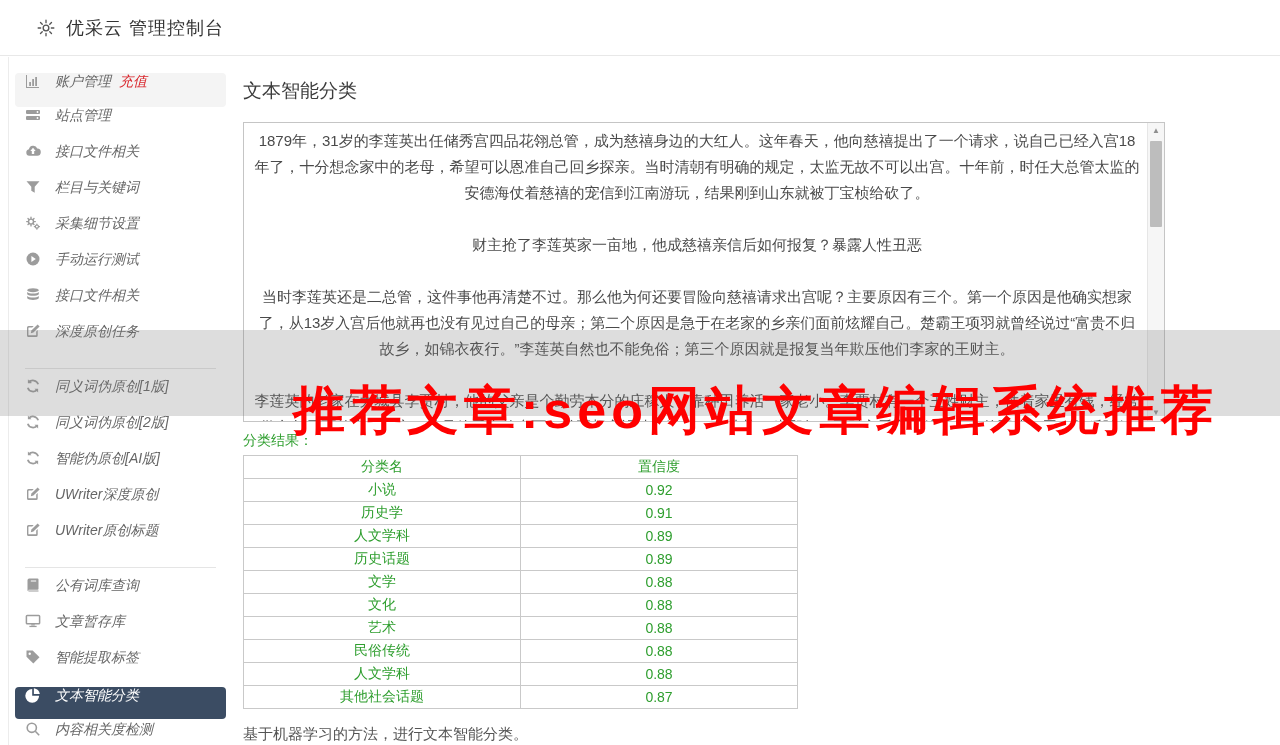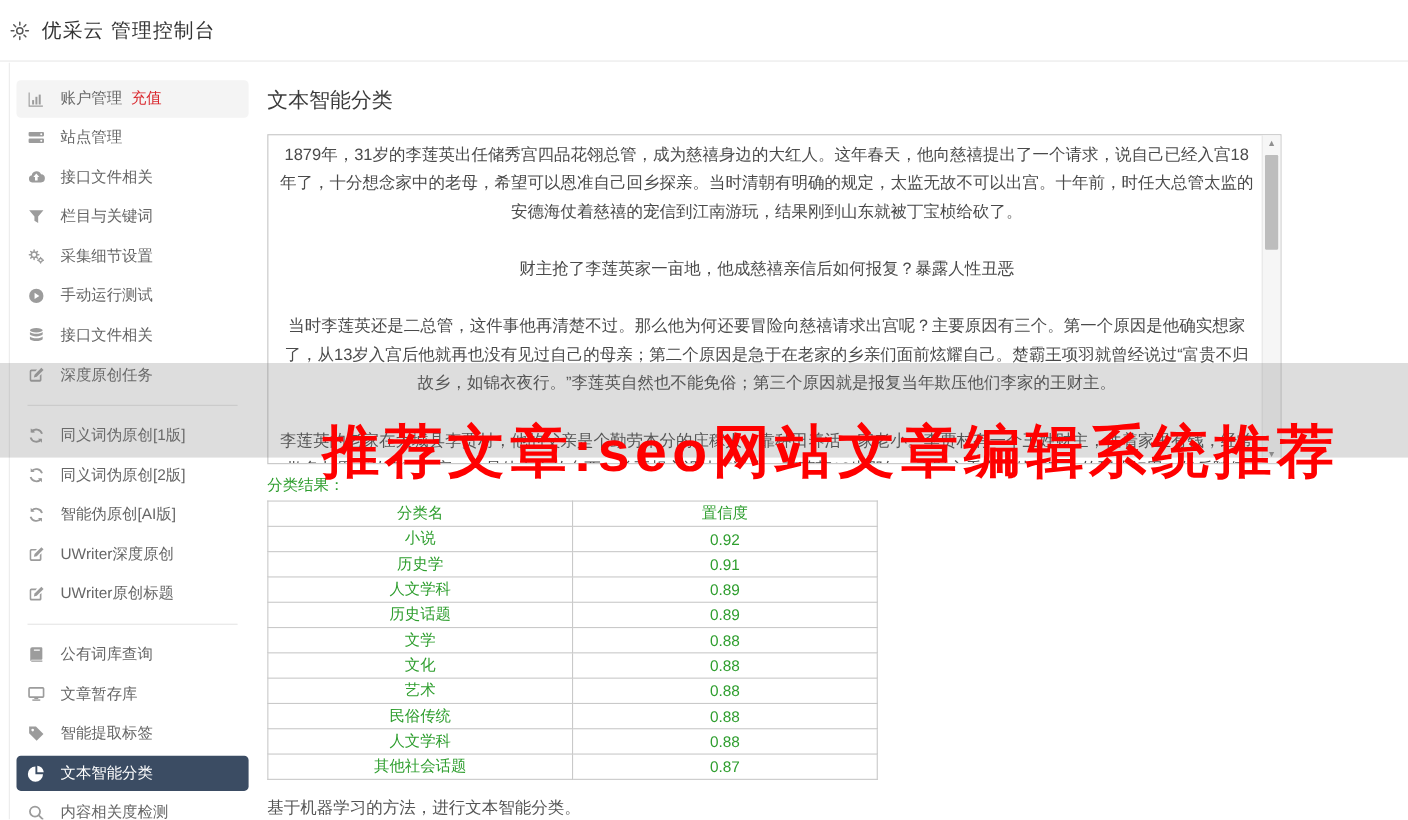--- a/index.html
+++ b/index.html
@@ -2,29 +2,29 @@
 <html><head>
 <meta charset="utf-8">
 <style>
   * { margin:0; padding:0; box-sizing:border-box; }
   html,body { width:1280px; height:745px; overflow:hidden; background:#fff;
     font-family:"Liberation Sans","DejaVu Sans",sans-serif; }
   body { position:relative; color:#333; }
 
   
   .topbar { height:56px; border-bottom:1px solid #e8e8e8; display:flex; align-items:center;
-    padding-left:8px; gap:10px; background:#fff; }
+    padding-left:36px; gap:10px; background:#fff; }
   .topbar .gear { width:20px; height:20px; display:inline-flex; }
   .topbar .title { font-size:18px; color:#333; letter-spacing:1px; }
 
   
   .sidebar { position:absolute; left:8px; top:57px; width:224px; bottom:0;
     border-left:1px solid #ececec; padding-top:16px; background:#fff; }
-  .side-item { height:36px; display:flex; align-items:center; gap:14px;
-    padding:0 16px; font-size:14px; color:#666; cursor:pointer; }
+  .side-item { height:36px; display:flex; align-items:flex-start; gap:14px;
+    padding:0 16px; font-size:14px; color:#666; cursor:pointer;font-style:italic; }
   .side-item .icon { width:16px; height:16px; display:inline-flex; color:#9c9c9c; flex-shrink:0; }
   .side-item .icon svg { width:16px; height:16px; }
   .side-item.first { background:#f4f4f4; border-radius:4px; margin:0 6px; height:34px; padding:0 10px; }
   .side-item.selected { background:#3b4c63; color:#fff; border-radius:4px; margin:2px 6px;
     height:32px; padding:0 10px; }
   .side-item.selected .icon { color:#fff; }
   .badge { color:#d9262c; margin-left:-6px; }
   .divider { height:1px; background:#e5e5e5; margin:9px 16px; }
 
   

